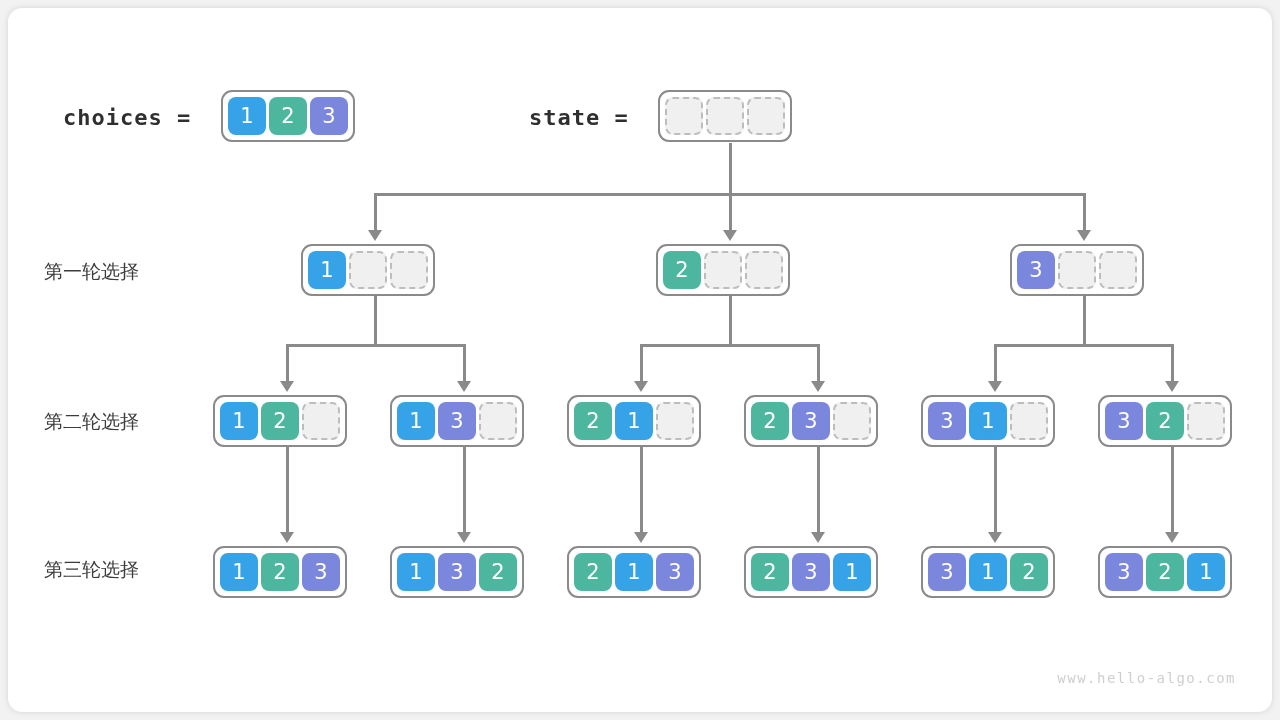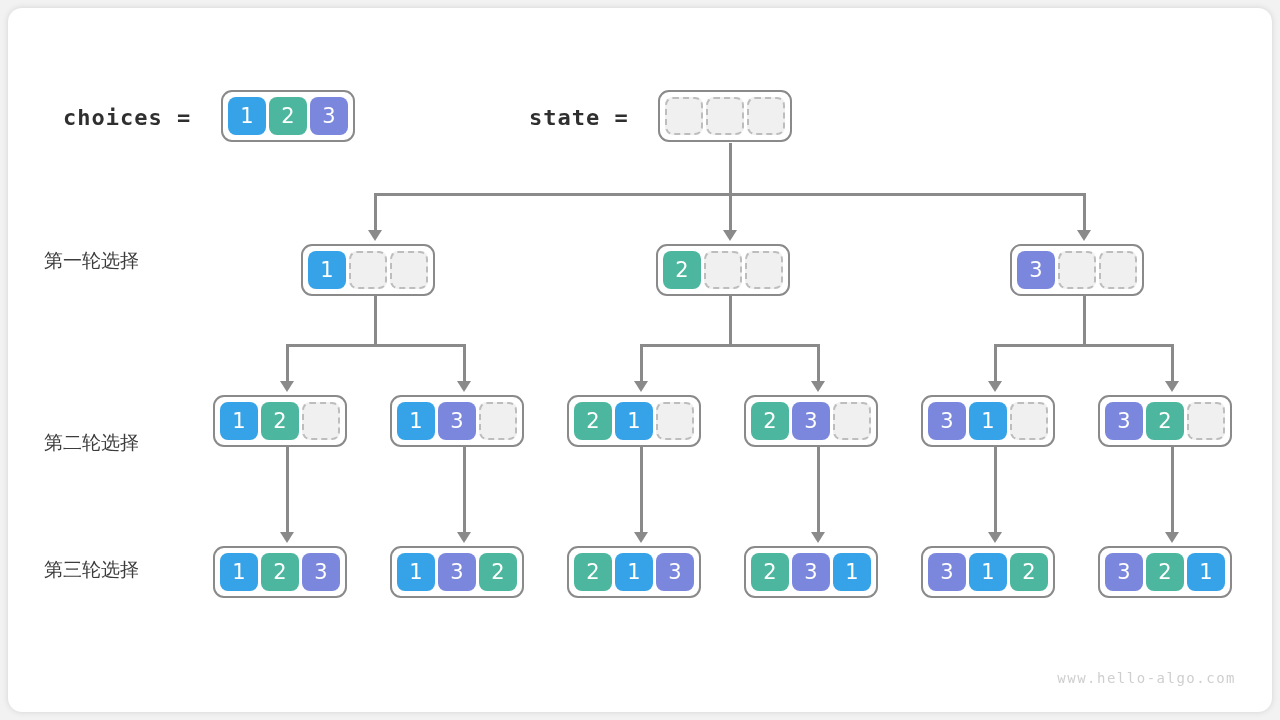--- a/index.html
+++ b/index.html
@@ -123,22 +123,22 @@
         <div class="cell v3">3</div>
       </div>
 
     <div class="mono-label" style="left:521px; top:97px;">state =</div>
     <div class="array" id="state-array" style="left:650px; top:82px;">
         <div class="cell empty"></div>
         <div class="cell empty"></div>
         <div class="cell empty"></div>
       </div>
 
-    <div class="row-label" style="left:36px; top:240px;text-align:center;">第一轮选择</div>
-    <div class="row-label" style="left:36px; top:422px;">第二轮选择</div>
+    <div class="row-label" style="left:36px; top:251px;text-align:center;">第一轮选择</div>
+    <div class="row-label" style="left:36px; top:401px;">第二轮选择</div>
     <div class="row-label" style="left:36px; top:549px;">第三轮选择</div>
 
     <div class="seg vseg" style="left:721px; top:135px; height:51px;"></div>
     <div class="hseg seg" style="left:367px; top:185px; width:710px;"></div>
     <div class="seg vseg" style="left:366px; top:185px; height:40px;"></div>
     <div class="seg vseg" style="left:721px; top:185px; height:40px;"></div>
     <div class="seg vseg" style="left:1075px; top:185px; height:40px;"></div>
     <div class="arrow" style="left:360px; top:222px;"></div>
     <div class="arrow" style="left:715px; top:222px;"></div>
     <div class="arrow" style="left:1069px; top:222px;"></div>

